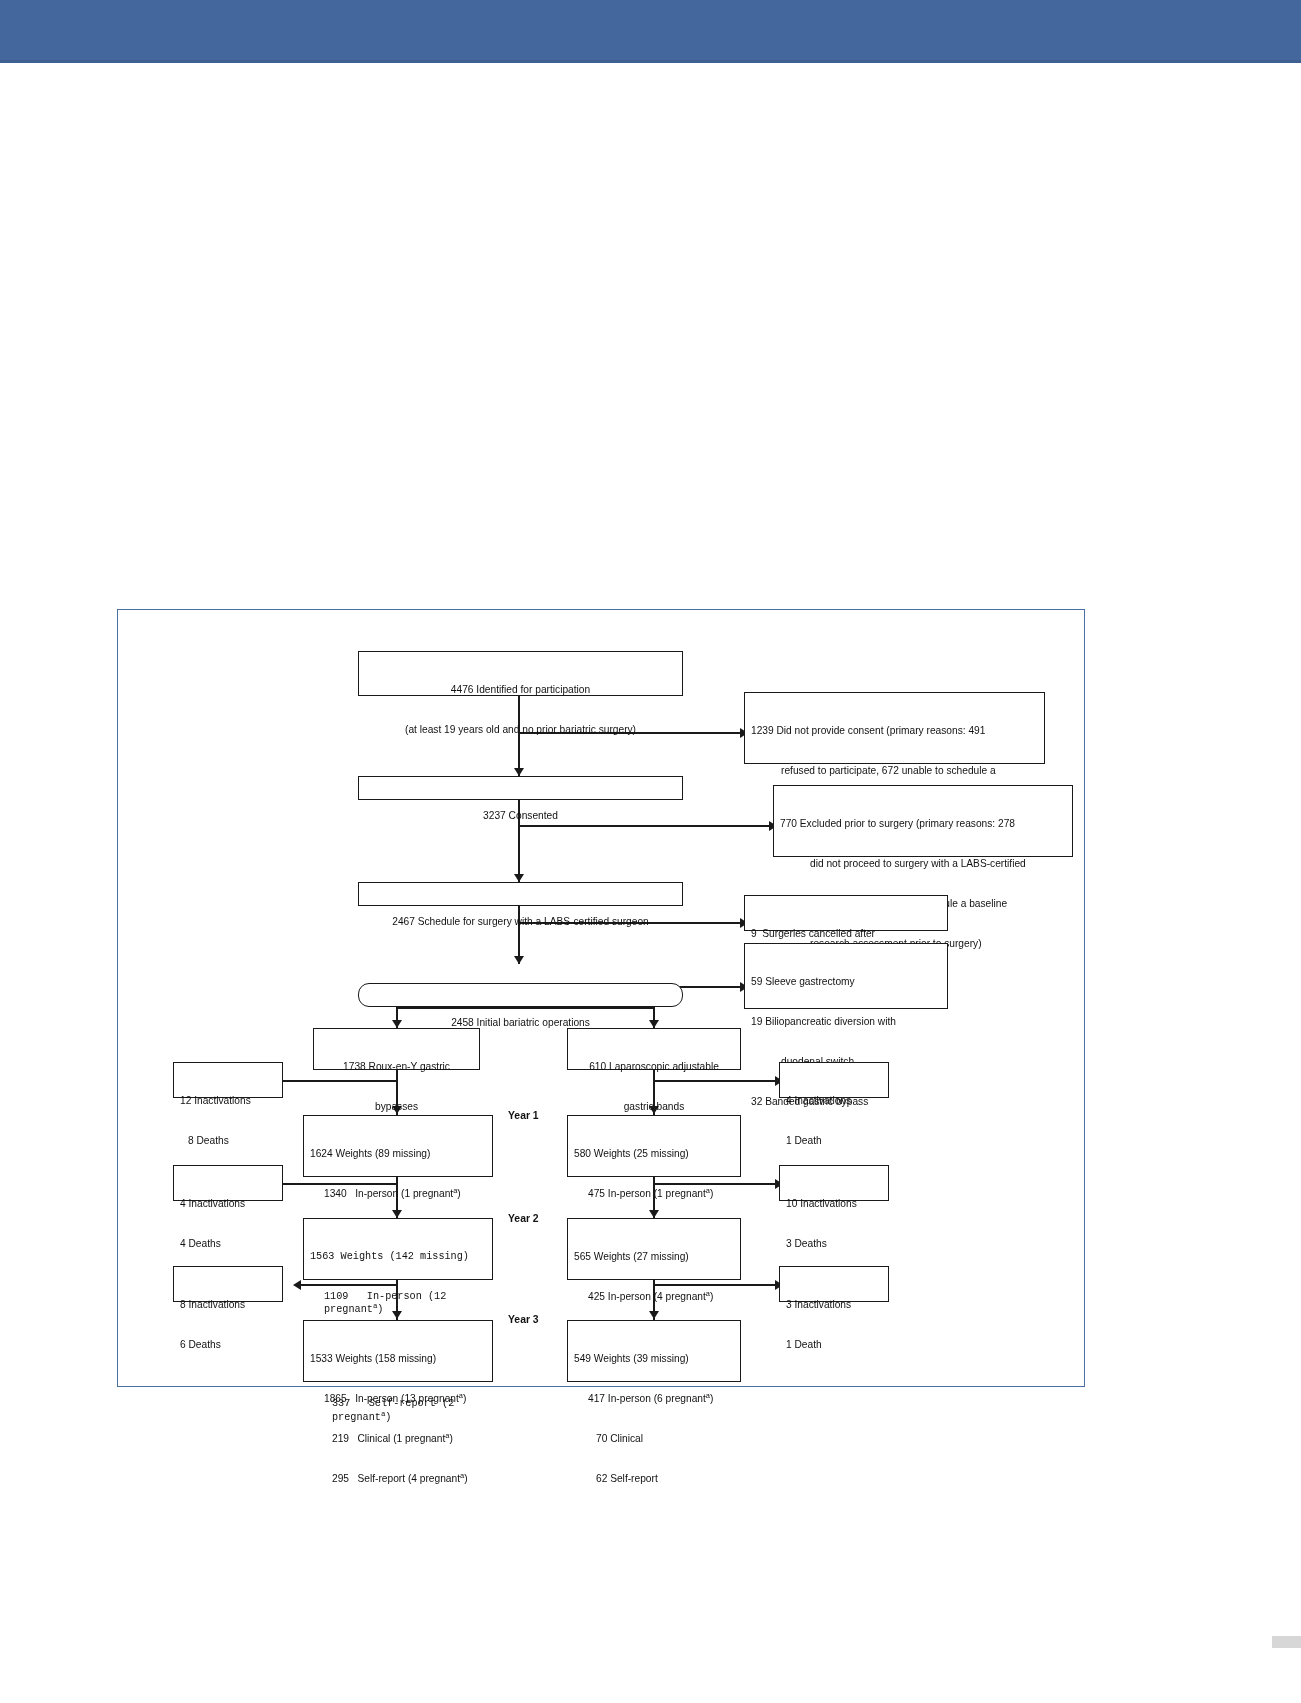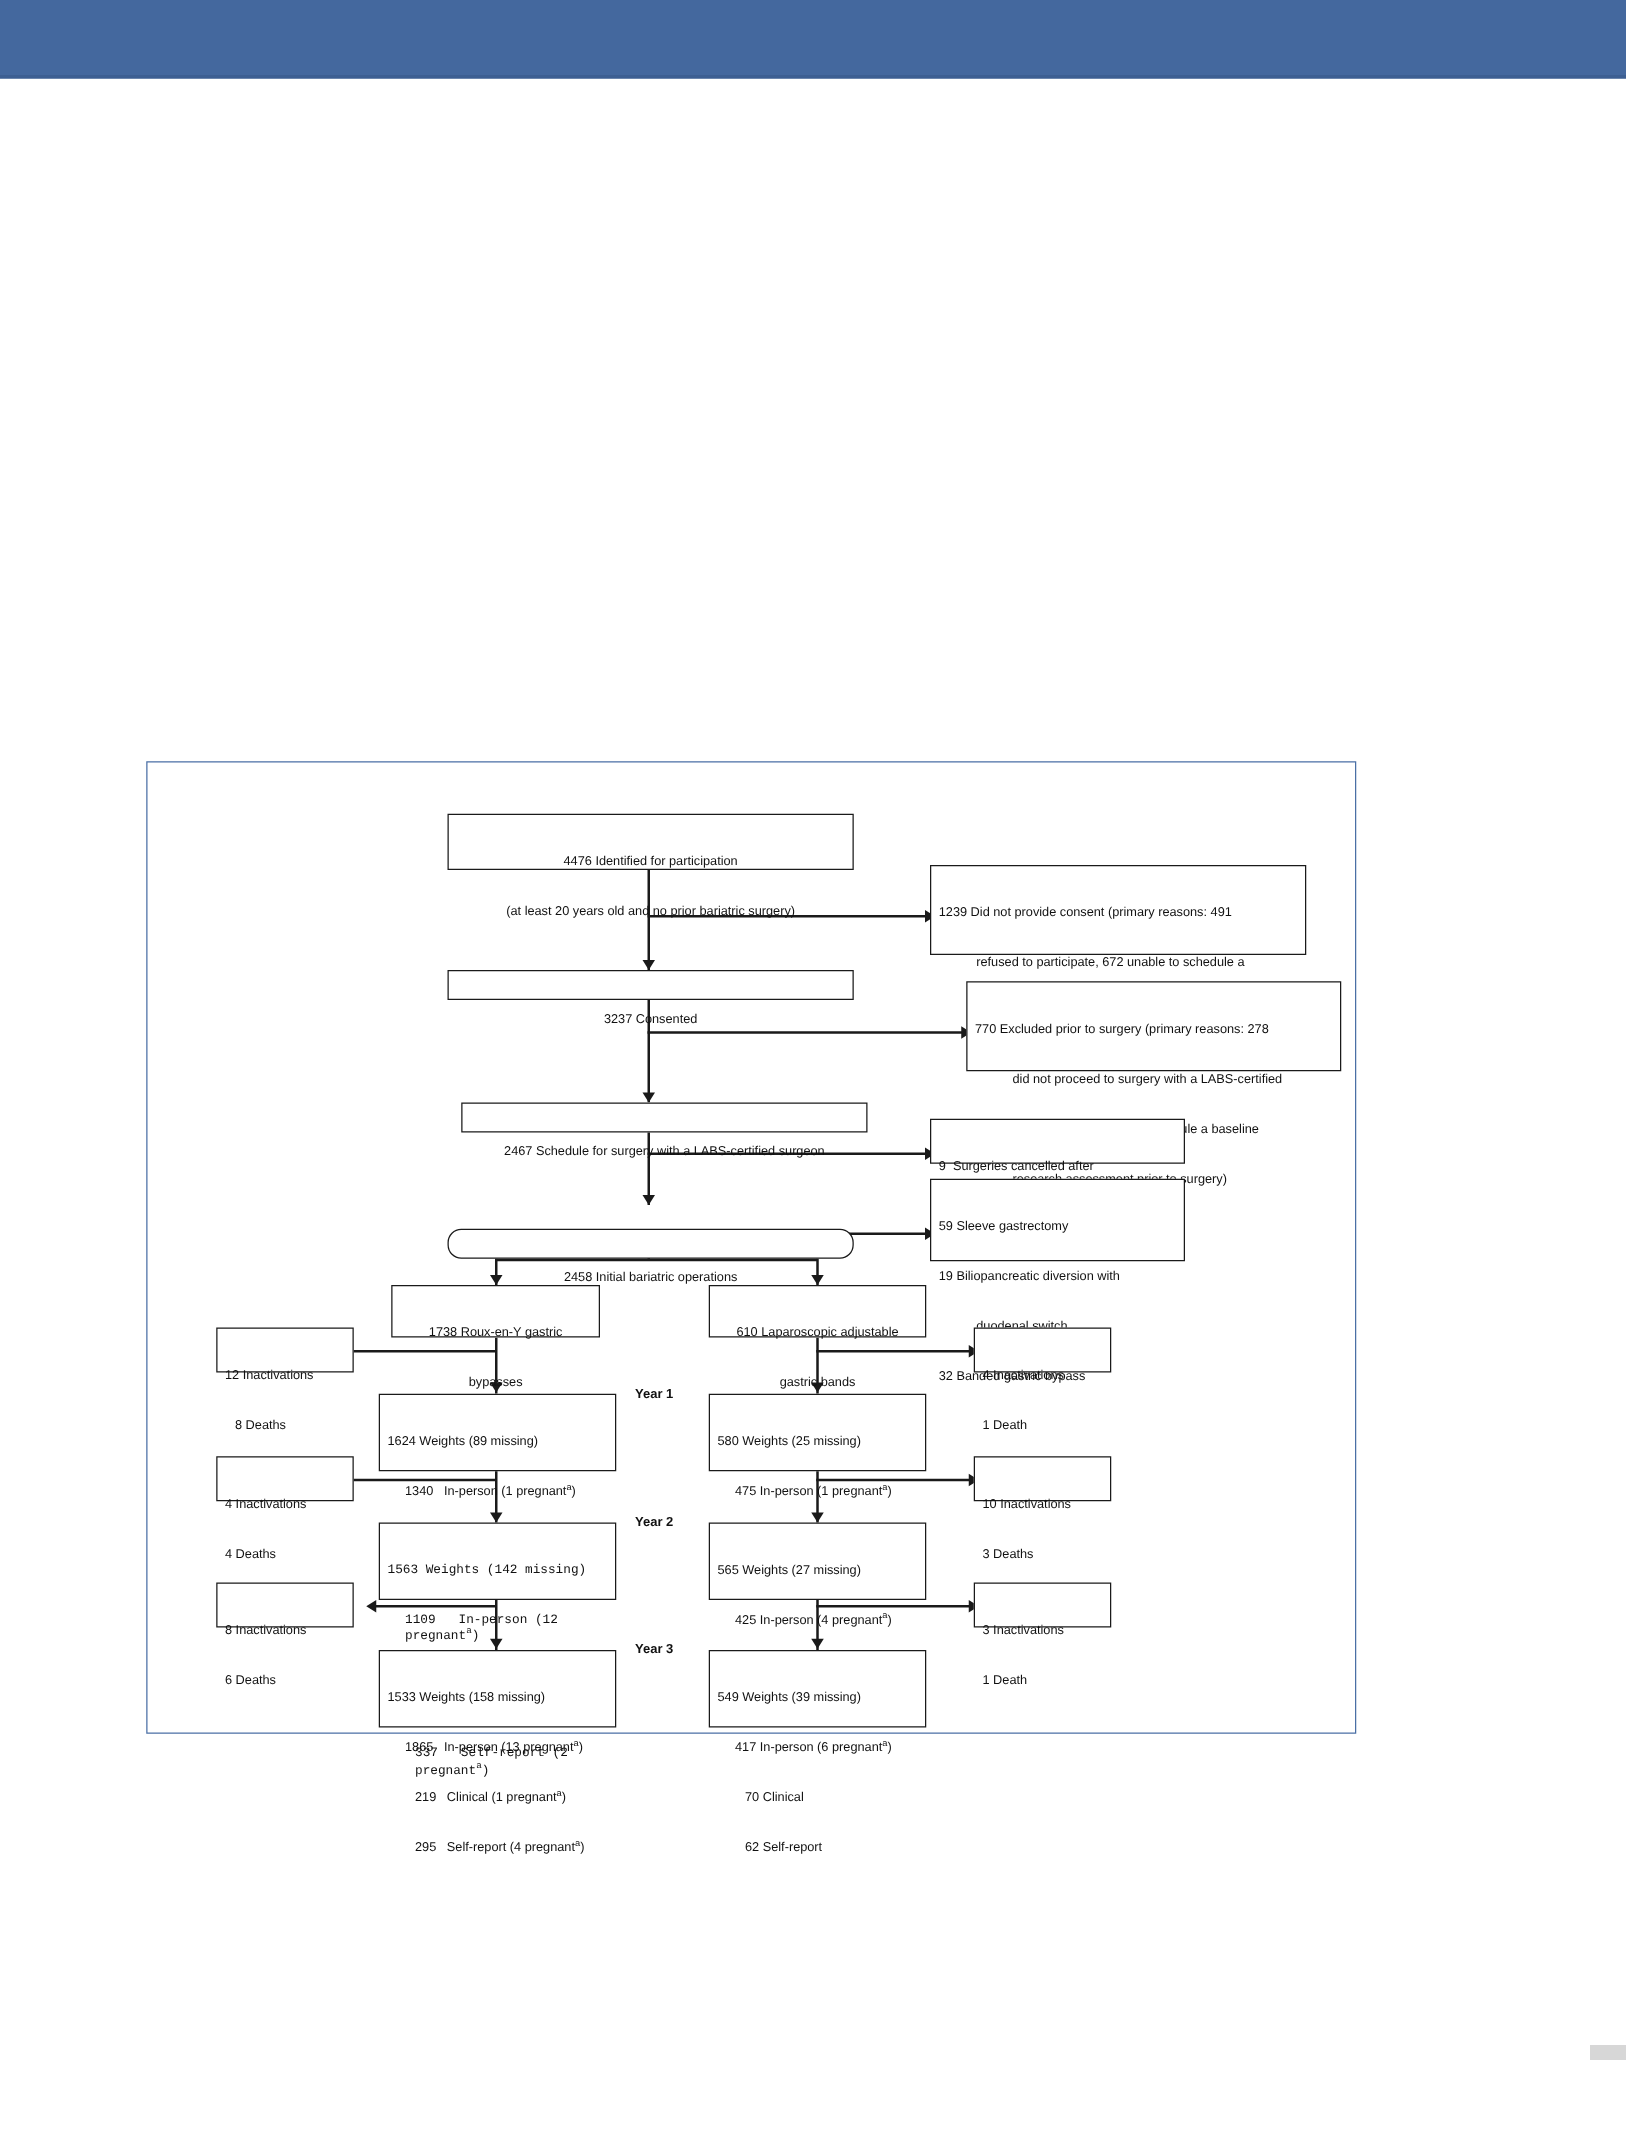--- a/index.html
+++ b/index.html
@@ -175,42 +175,42 @@
     <div class="ln-h" style="left:535px; top:573px; width:126px;"></div>
     <div class="arrow right" style="left:657px; top:569px;"></div>
 
     <div class="ln-v" style="left:535px; top:667px; height:44px;"></div>
     <div class="arrow down" style="left:531px; top:701px;"></div>
     <div class="ln-h" style="left:535px; top:674px; width:126px;"></div>
     <div class="arrow right" style="left:657px; top:670px;"></div>
 
     <div class="node center" style="left:240px; top:41px; width:325px; height:45px;">
       <span class="ln">4476 Identified for participation</span>
-      <span class="ln">(at least 20 years old and no prior bariatric surgery)</span>
+      <span class="ln">(at least 19 years old and no prior bariatric surgery)</span>
     </div>
 
     <div class="node left" style="left:626px; top:82px; width:301px; height:72px;">
       <span class="hang">1239 Did not provide consent (primary reasons: 491</span>
       <span class="sub">refused to participate, 672 unable to schedule a</span>
       <span class="sub">baseline research assessment or contact the</span>
       <span class="sub">patient regarding consent prior to surgery)</span>
     </div>
 
     <div class="node center" style="left:240px; top:166px; width:325px; height:24px; padding-top:5px;">
       <span class="ln">3237 Consented</span>
     </div>
 
     <div class="node left" style="left:655px; top:175px; width:300px; height:72px;">
       <span class="hang">770 Excluded prior to surgery (primary reasons: 278</span>
       <span class="sub">did not proceed to surgery with a LABS-certified</span>
       <span class="sub">surgeon, 261 unable to schedule a baseline</span>
       <span class="sub">research assessment prior to surgery)</span>
     </div>
 
-    <div class="node center" style="left:240px; top:272px; width:325px; height:24px; padding-top:5px;margin-left:11px;">
+    <div class="node center" style="left:240px; top:272px; width:325px; height:24px; padding-top:5px;">
       <span class="ln">2467 Schedule for surgery with a LABS-certified surgeon</span>
     </div>
 
     <div class="node left" style="left:626px; top:285px; width:204px; height:36px;">
       <span class="hang">9  Surgeries cancelled after</span>
       <span class="sub">anesthesia induced</span>
     </div>
 
     <div class="node center" style="left:240px; top:373px; width:325px; height:24px; padding-top:5px;border-radius:11px;">
       <span class="ln">2458 Initial bariatric operations</span>

